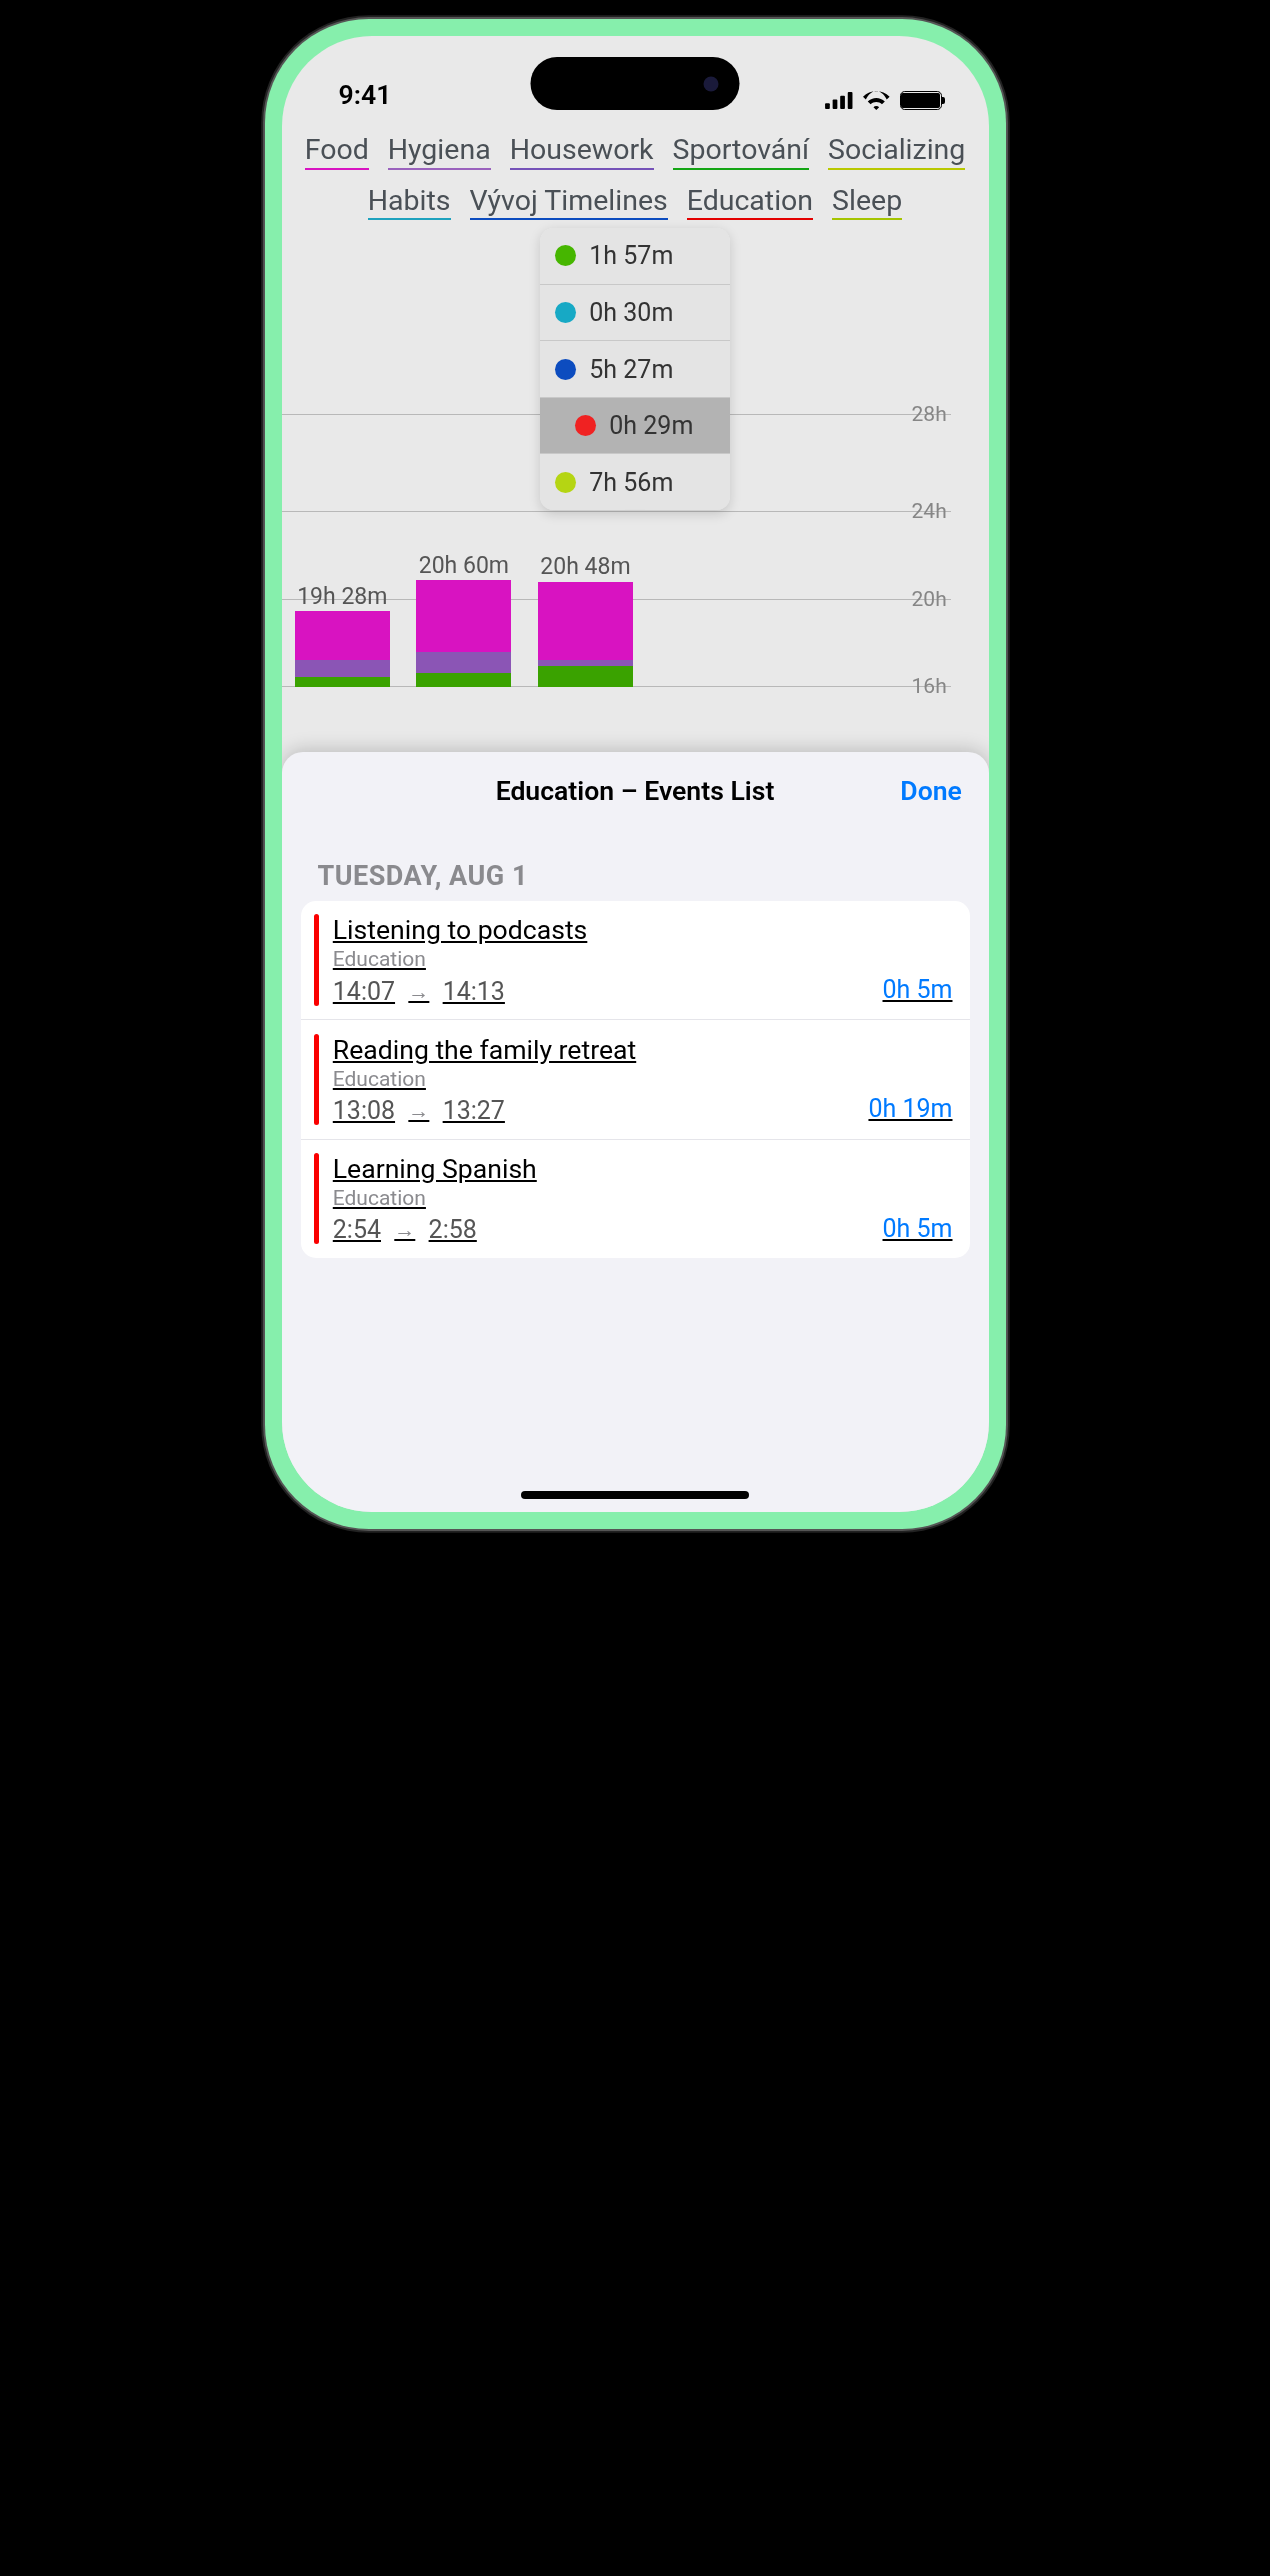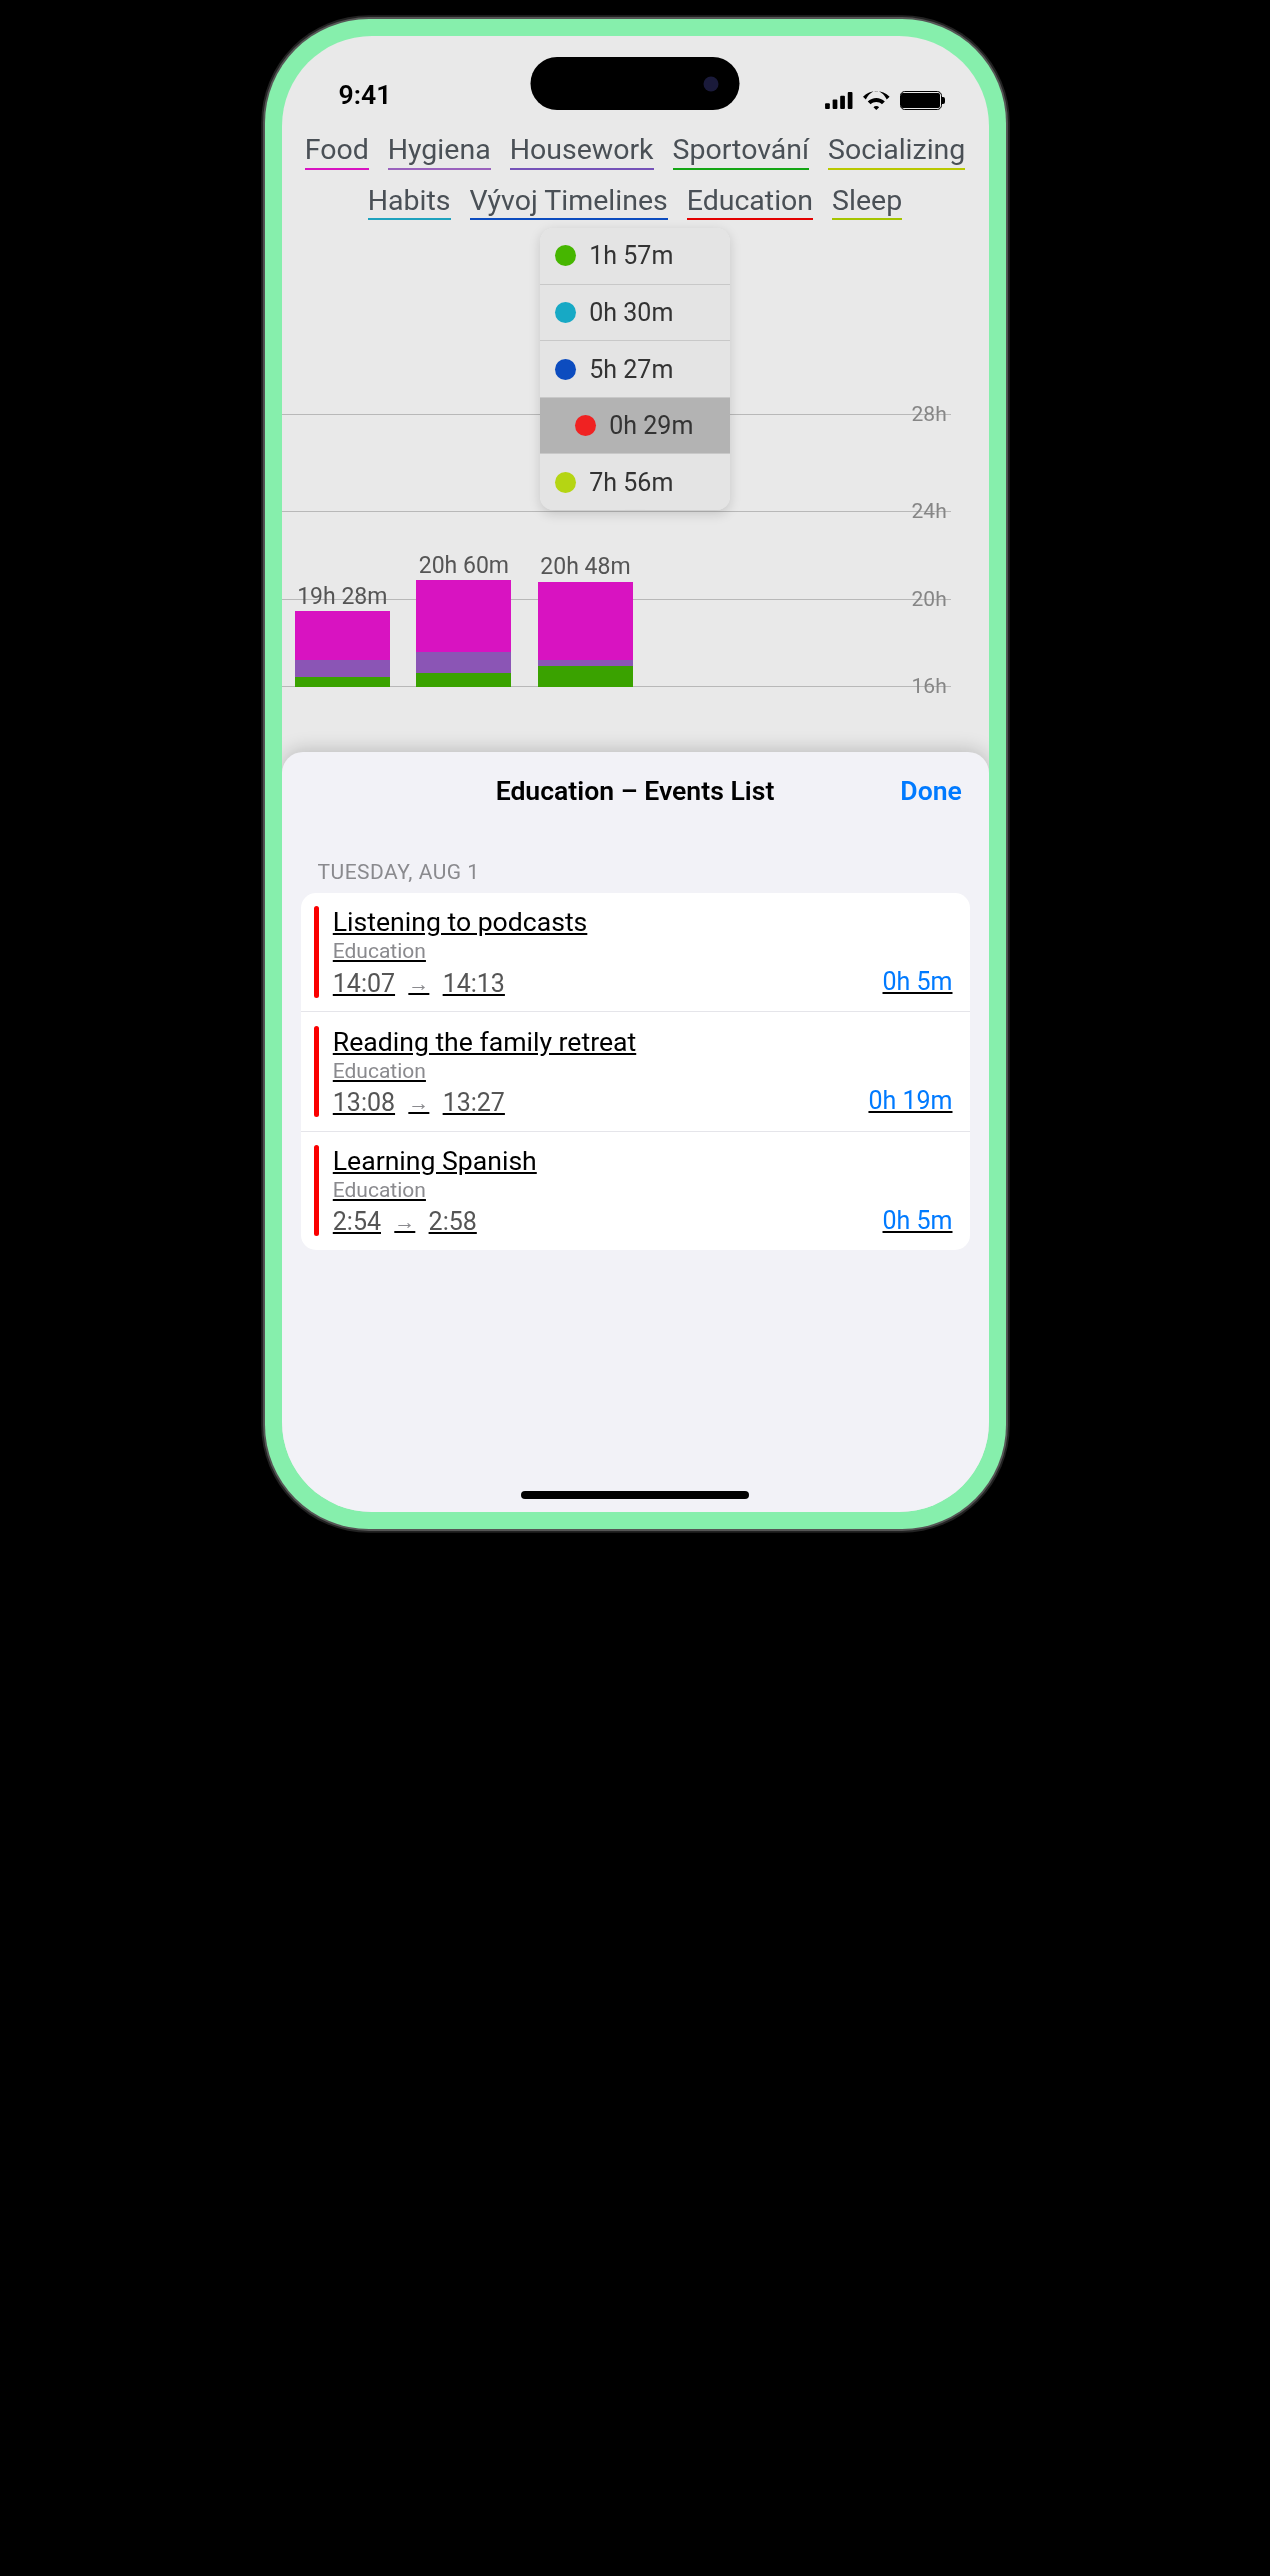--- a/index.html
+++ b/index.html
@@ -155,22 +155,23 @@
 }
 .sheet-header {
   display:flex; justify-content:center; align-items:center;
   height:66px; position:relative;
   margin-top:5.7px;
 }
 .sheet-title { font-size:26.6px; font-weight:600; }
 .sheet-done { position:absolute; right:26.6px; color:#007aff; font-size:26.6px; font-weight:600; }
 
 .section-label {
-  font-size:21px; color:#8a8a8e; letter-spacing:0.5px;
+  font-size:27px; color:#8a8a8e; letter-spacing:0.5px;
   padding: 36px 36px 9.5px;
+  font-weight: bold;
 }
 .events-card {
   background:#fff;
   border-radius:15px;
   margin: 0 19px;
   overflow:hidden;
   text-decoration:underline;
 }
 .event-row {
   display:flex;

